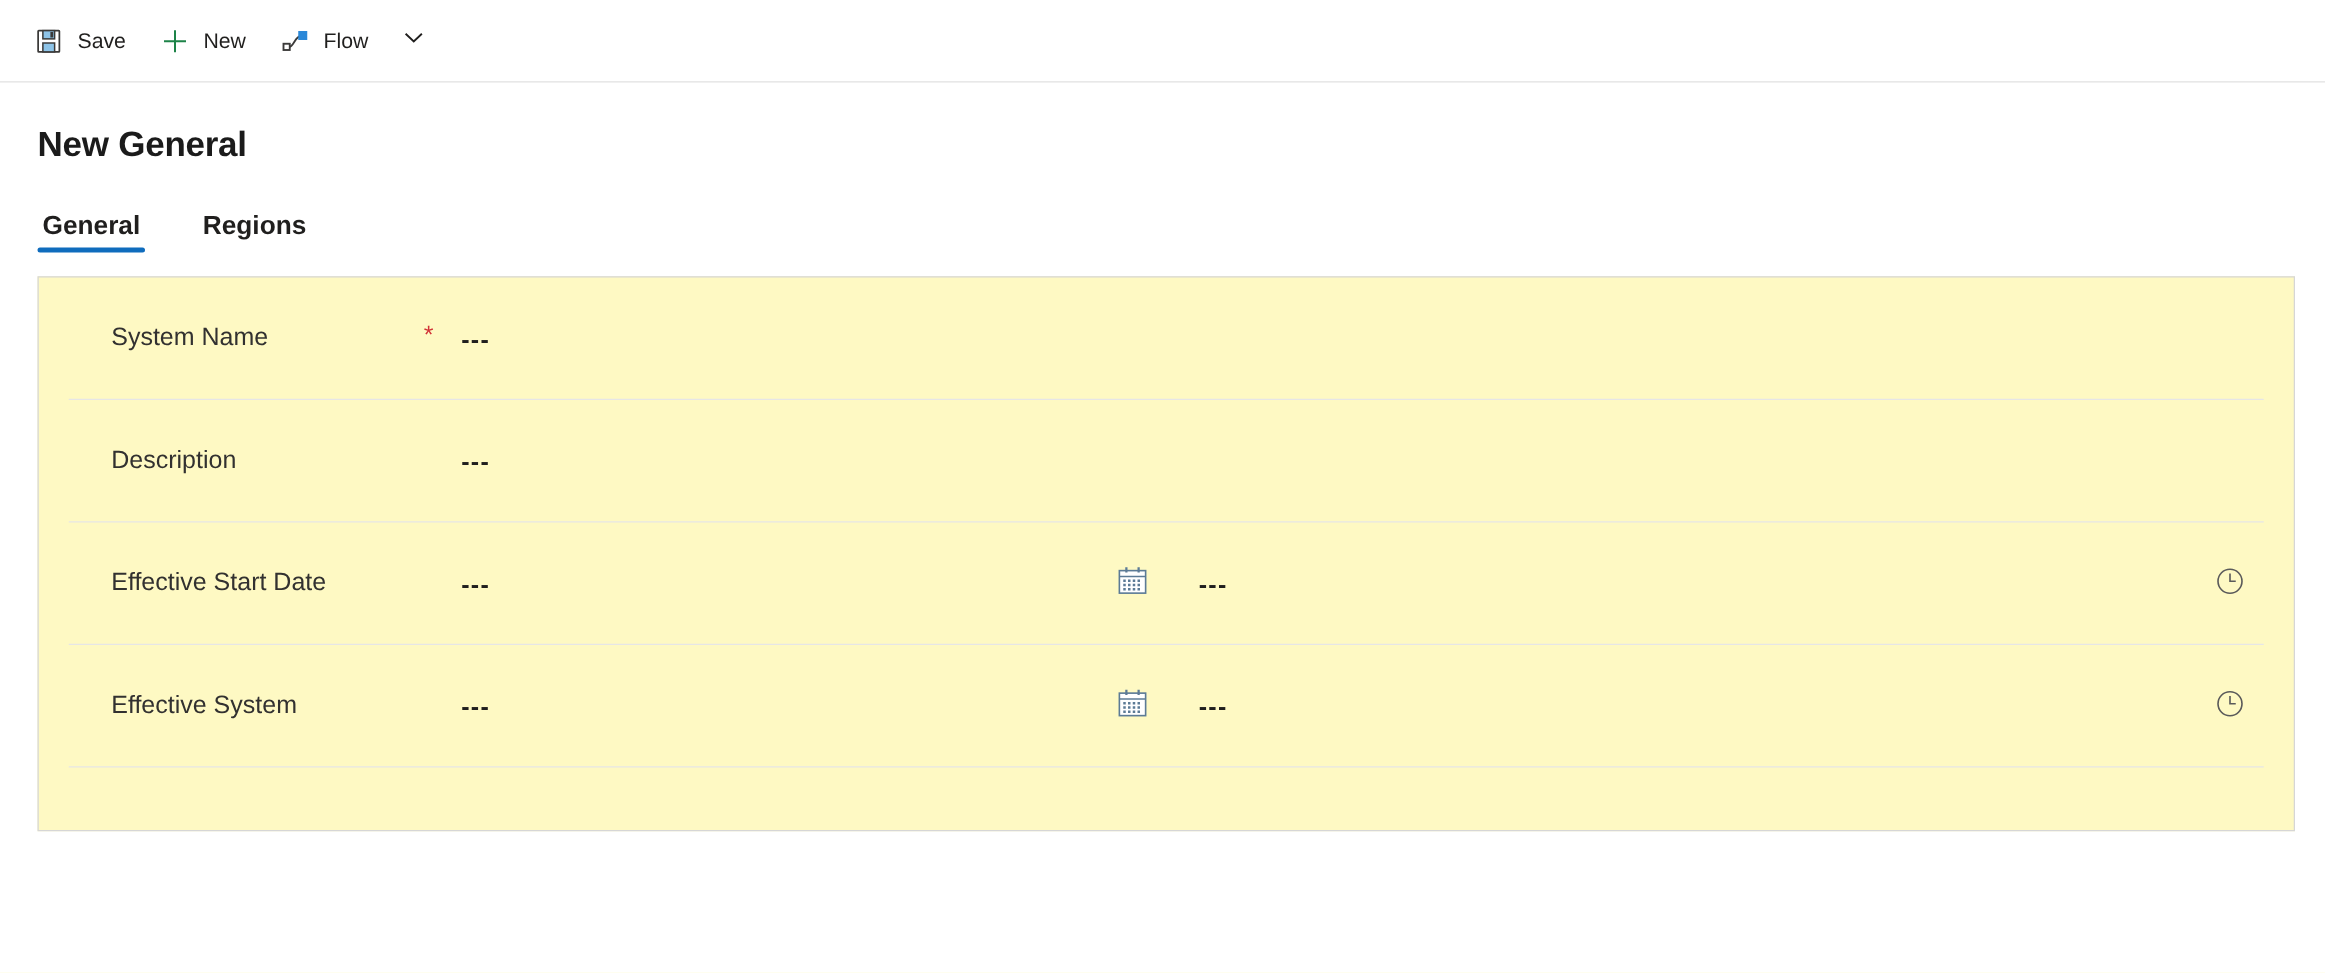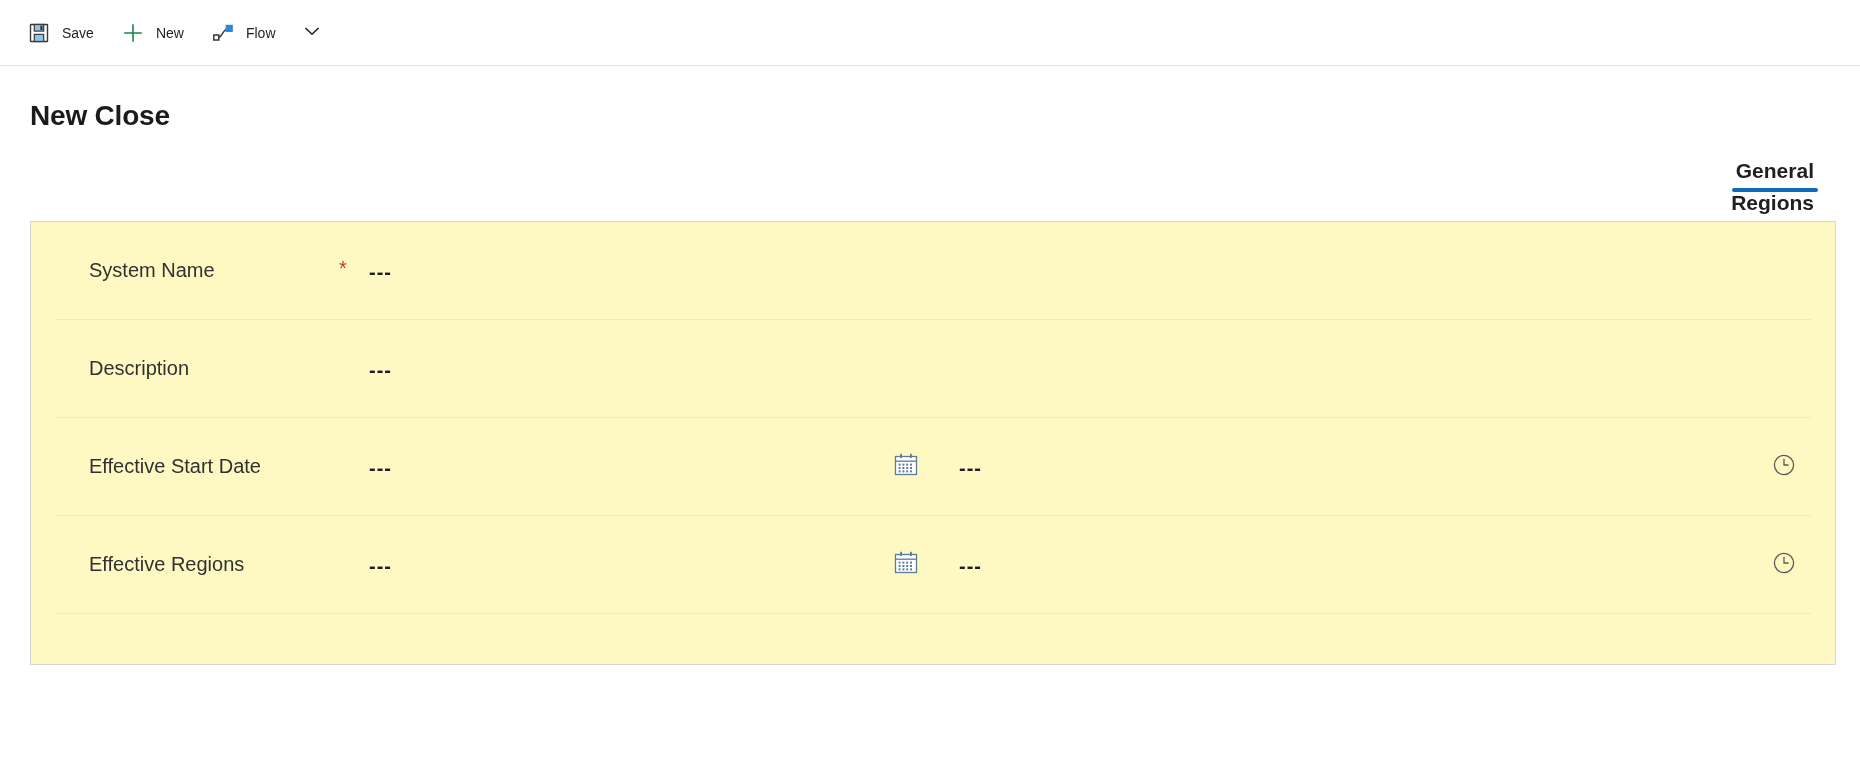--- a/index.html
+++ b/index.html
@@ -34,21 +34,21 @@
   .cmd-icon {
     width: 22px;
     height: 22px;
     display: inline-flex;
     align-items: center;
     justify-content: center;
     margin-right: 12px;
     flex: 0 0 auto;
   }
   .cmd-label {
-    font-size: 14px;
+    font-size: 17px;
     color: #201f1e;
     font-family: "Liberation Sans", sans-serif;
     line-height: 1;
   }
   .chev-btn {
     display: flex;
     align-items: center;
     justify-content: center;
     width: 40px;
     height: 48px;
@@ -67,21 +67,20 @@
     margin: 34px 0 0 30px;
     letter-spacing: -0.2px;
   }
 
   
   .tabs {
     display: flex;
     align-items: flex-end;
     margin: 28px 0 0 30px;
     height: 42px;
-    flex-direction: column;
   }
   .tab {
     position: relative;
     font-size: 21px;
     color: #201f1e;
     padding: 0 4px 11px 4px;
     margin-right: 42px;
     cursor: pointer;
     line-height: 1;
     font-weight: bold;
@@ -220,21 +219,21 @@
       <svg width="22" height="22" viewBox="0 0 22 22">
         <path d="M4.5 8 L11 14.2 L17.5 8" fill="none" stroke="#201f1e" stroke-width="1.5"></path>
       </svg>
     </span>
   </div>
 
 </div>
 
 <div class="page">
 
-  <div class="page-title">New Close</div>
+  <div class="page-title">New General</div>
 
   <div class="tabs">
     <div class="tab active">
       <span>General</span>
     </div>
     <div class="tab">
       <span>Regions</span>
     </div>
   </div>
 
@@ -286,21 +285,21 @@
         <span>
           <svg width="26" height="26" viewBox="0 0 26 26">
             <circle cx="13" cy="13" r="9.6" fill="none" stroke="#5a5a5a" stroke-width="1.3"></circle>
             <path d="M13 6.8 V13 H17.6" fill="none" stroke="#5a5a5a" stroke-width="1.3"></path>
           </svg>
         </span>
       </div>
     </div>
 
     <div class="field-row">
-      <div class="field-label">Effective Regions</div>
+      <div class="field-label">Effective System</div>
       <div class="req-star"></div>
       <div class="field-value value-date">---</div>
       <div class="cal-icon-wrap">
         <span>
           <svg width="26" height="26" viewBox="0 0 26 26">
             <rect x="2.5" y="4.5" width="21" height="18" fill="#ffffff" stroke="#5c7b96" stroke-width="1.3"></rect>
             <path d="M2.5 9.2 H23.5" stroke="#5c7b96" stroke-width="1.3"></path>
             <rect x="7.2" y="1.8" width="1.8" height="4.2" fill="#5c7b96"></rect>
             <rect x="17.0" y="1.8" width="1.8" height="4.2" fill="#5c7b96"></rect>
             <g fill="#5c7b96">

